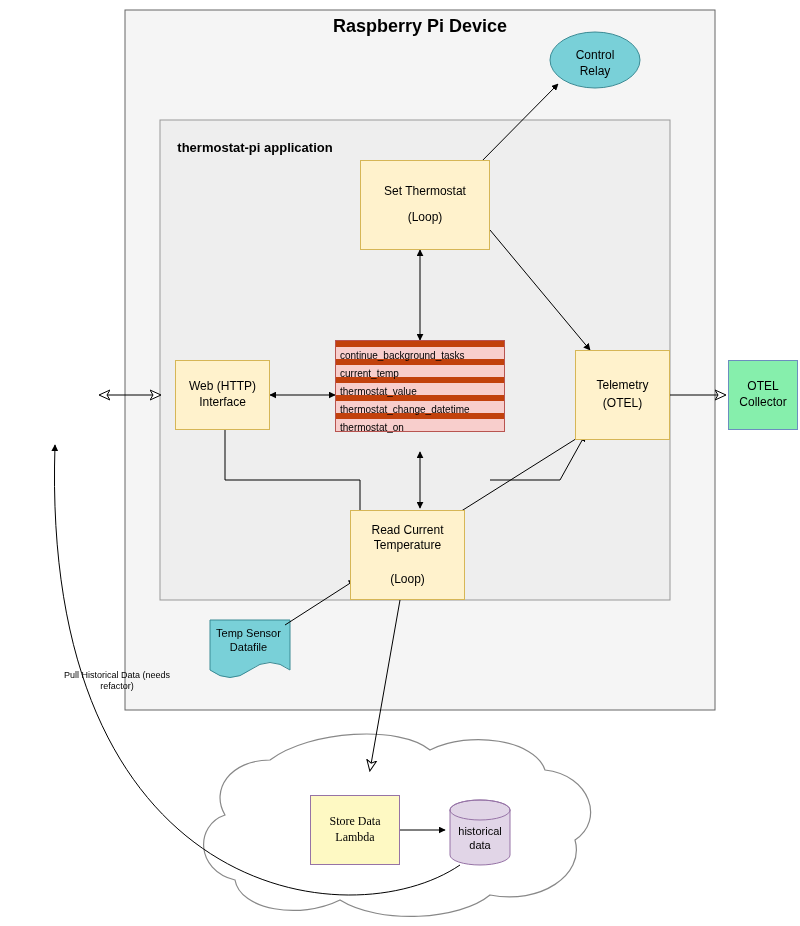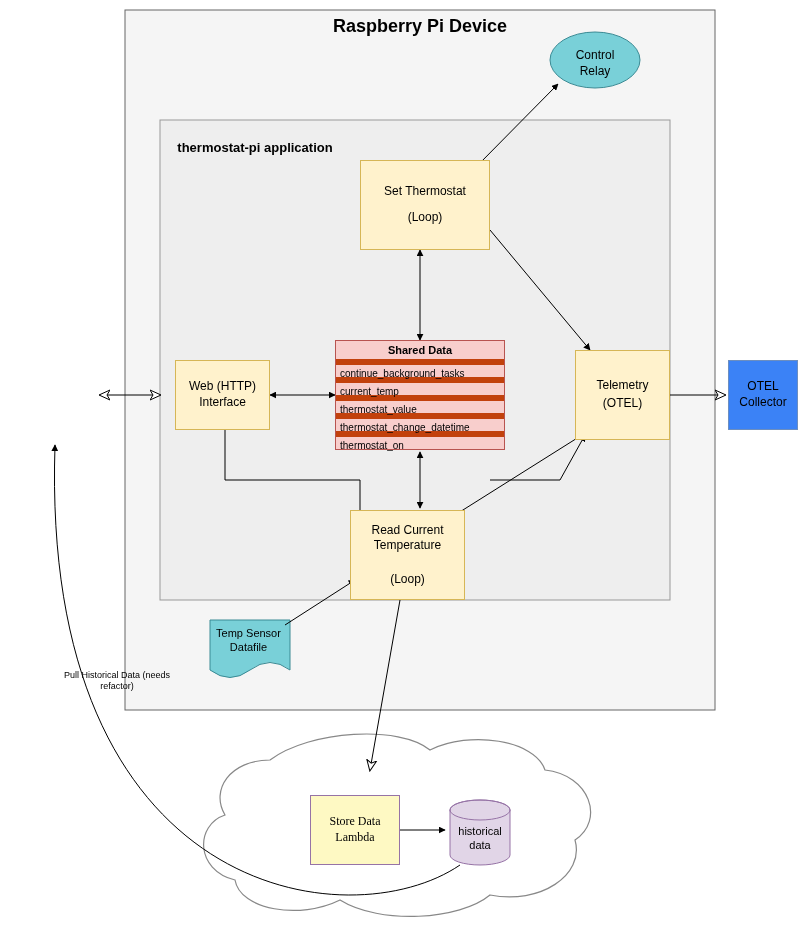--- a/index.html
+++ b/index.html
@@ -9,21 +9,21 @@
   .title { font-weight:bold; font-size:18px; text-align:center; }
   .subtitle { font-weight:bold; font-size:13px; text-align:center; }
   .node-label { font-size:12px; text-align:center; line-height:1.3; }
   .small-label { font-size:9px; text-align:center; line-height:1.2; color:#000; }
   .field-label { font-size:10px; padding-left:4px; line-height:18px; }
   .shared-header { font-size:11px; font-weight:bold; text-align:center; line-height:18px; }
 
   .box { position:absolute; border:1px solid #666; box-sizing:border-box; display:flex; align-items:center; justify-content:center; padding:4px; }
   .yellow { background:#fff2cc; border-color:#d6b656; }
   .green { background:#d5e8d4; border-color:#82b366; }
-  .blue { background:#3b82f6; border-color:#6c8ebf; }
+  .blue { background:#86efac; border-color:#6c8ebf; }
   .purple { background:#fef9c3; border-color:#9673a6;font-family:Liberation Serif, serif; }
 
   .shared-table { position:absolute; border:1px solid #b85450; box-sizing:border-box; background:#f8cecc; }
   .shared-row { border-top:6px solid #c2410c; height:18px; box-sizing:border-box; }
 
   .abs { position:absolute; }
 </style>
 </head>
 <body>
 
@@ -107,21 +107,20 @@
     <div class="node-label">Telemetry</div>
     <div class="node-label">(OTEL)</div>
   </div>
 
   <div class="box yellow" style="left:350px; top:510px; width:115px; height:90px; flex-direction:column; gap:18px;">
     <div class="node-label">Read Current Temperature</div>
     <div class="node-label">(Loop)</div>
   </div>
 
   <div class="shared-table" style="left:335px; top:340px; width:170px;">
-    <div class="shared-header">Shared Data</div>
     <div class="shared-row field-label">continue_background_tasks</div>
     <div class="shared-row field-label">current_temp</div>
     <div class="shared-row field-label">thermostat_value</div>
     <div class="shared-row field-label">thermostat_change_datetime</div>
     <div class="shared-row field-label">thermostat_on</div>
   </div>
 
   <div class="abs node-label" style="left:560px; top:48px; width:70px;">Control Relay</div>
 
   <div class="box blue" style="left:728px; top:360px; width:70px; height:70px;">

